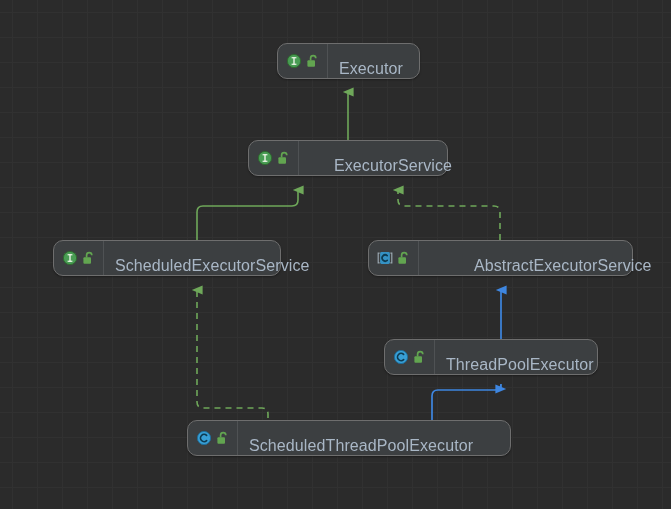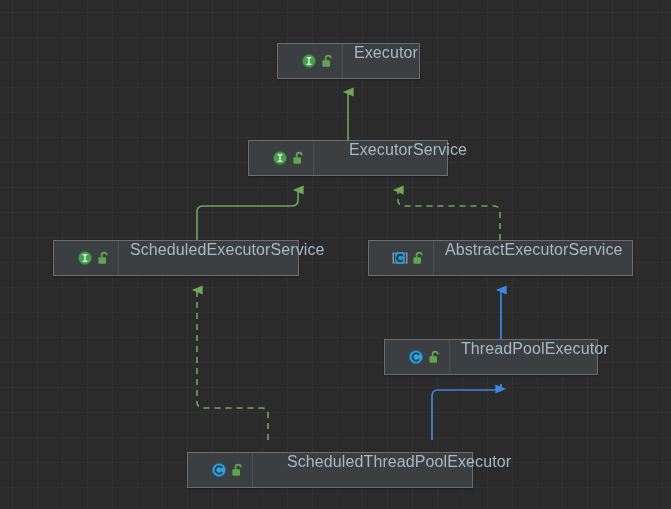--- a/index.html
+++ b/index.html
@@ -14,27 +14,26 @@
     background-image:
       linear-gradient(to right, #313131 1px, transparent 1px),
       linear-gradient(to bottom, #313131 1px, transparent 1px);
     background-size:25px 25px;
     background-position:12px 12px;
   }
   #edges{position:absolute;left:0;top:0;width:671px;height:509px;}
   .node{
     position:absolute;
     box-sizing:border-box;
-    display:flex;align-items:flex-start;
+    display:flex;align-items:flex-end;
     background:#3c3f41;
     border:1px solid #6e6e6e;
-    border-radius:0;
+    border-radius:10px;
     height:36px;
     box-shadow:0 1px 2px rgba(0,0,0,.35);
-    padding-left:15px;
   }
   .node .icons{
     display:flex;align-items:center;gap:4px;
     padding:0 7px 0 8px;
     height:100%;
     border-right:1px solid #4f5254;
     box-sizing:border-box;
   }
   .node .label{
     padding:0 12px 0 11px;
@@ -97,36 +96,36 @@
             <rect x="7.3" y="4.1" width="1.4" height="7.8" fill="#e8f3e4"></rect>
             <rect x="5.6" y="10.65" width="4.8" height="1.25" fill="#e8f3e4"></rect>
           </svg>
           <svg class="ico" width="14" height="15" viewBox="0 0 14 15">
             <path d="M4.6 6.4 V4.3 a2.6 2.6 0 0 1 5.2 0" fill="none" stroke="#62a550" stroke-width="1.7"></path>
             <rect x="1.4" y="6.2" width="7.6" height="6.6" rx="1" fill="#62a550"></rect>
           </svg>
         </div>
         <div class="label">ExecutorService</div>
       </div>
-      <div class="node" style="left: 53px; top: 240px; width: 246px;">
+      <div class="node" style="left: 53px; top: 240px; width: 228px;">
         <div class="icons">
           <svg class="ico" width="16" height="16" viewBox="0 0 16 16">
             <circle cx="8" cy="8" r="6.6" fill="#499c54" stroke="#2f6b2f" stroke-width="1"></circle>
             <rect x="5.6" y="4.1" width="4.8" height="1.25" fill="#e8f3e4"></rect>
             <rect x="7.3" y="4.1" width="1.4" height="7.8" fill="#e8f3e4"></rect>
             <rect x="5.6" y="10.65" width="4.8" height="1.25" fill="#e8f3e4"></rect>
           </svg>
           <svg class="ico" width="14" height="15" viewBox="0 0 14 15">
             <path d="M4.6 6.4 V4.3 a2.6 2.6 0 0 1 5.2 0" fill="none" stroke="#62a550" stroke-width="1.7"></path>
             <rect x="1.4" y="6.2" width="7.6" height="6.6" rx="1" fill="#62a550"></rect>
           </svg>
         </div>
         <div class="label">ScheduledExecutorService</div>
       </div>
-      <div class="node" style="left: 368px; top: 240px; width: 265px;">
+      <div class="node" style="left: 368px; top: 240px; width: 265px; gap: 44px;">
         <div class="icons">
           <svg class="ico" width="16" height="16" viewBox="0 0 16 16">
             <rect x="3.1" y="2.1" width="9.8" height="11.8" rx="1.4" fill="#3592c4"></rect>
             <path d="M10.2 5.6a3.1 3.1 0 1 0 0 4.8" fill="none" stroke="#0d3b52" stroke-width="1.7" stroke-linecap="round"></path>
             <path d="M2.6 3.2 L1.2 3.2 L1.2 12.8 L2.6 12.8" fill="none" stroke="#9aa7b0" stroke-width="1.2"></path>
             <path d="M13.4 3.2 L14.8 3.2 L14.8 12.8 L13.4 12.8" fill="none" stroke="#9aa7b0" stroke-width="1.2"></path>
           </svg>
           <svg class="ico" width="14" height="15" viewBox="0 0 14 15">
             <path d="M4.6 6.4 V4.3 a2.6 2.6 0 0 1 5.2 0" fill="none" stroke="#62a550" stroke-width="1.7"></path>
             <rect x="1.4" y="6.2" width="7.6" height="6.6" rx="1" fill="#62a550"></rect>
@@ -140,21 +139,21 @@
             <circle cx="8" cy="8" r="6.6" fill="#389fd6" stroke="#1f6f9c" stroke-width="1"></circle>
             <path d="M10.6 5.4a3.6 3.6 0 1 0 0 5.2" fill="none" stroke="#0d3b52" stroke-width="1.7" stroke-linecap="round"></path>
           </svg>
           <svg class="ico" width="14" height="15" viewBox="0 0 14 15">
             <path d="M4.6 6.4 V4.3 a2.6 2.6 0 0 1 5.2 0" fill="none" stroke="#62a550" stroke-width="1.7"></path>
             <rect x="1.4" y="6.2" width="7.6" height="6.6" rx="1" fill="#62a550"></rect>
           </svg>
         </div>
         <div class="label">ThreadPoolExecutor</div>
       </div>
-      <div class="node" style="left: 187px; top: 452px; width: 286px; gap: 23px;">
+      <div class="node" style="left: 187px; top: 420px; width: 324px;">
         <div class="icons">
           <svg class="ico" width="16" height="16" viewBox="0 0 16 16">
             <circle cx="8" cy="8" r="6.6" fill="#389fd6" stroke="#1f6f9c" stroke-width="1"></circle>
             <path d="M10.6 5.4a3.6 3.6 0 1 0 0 5.2" fill="none" stroke="#0d3b52" stroke-width="1.7" stroke-linecap="round"></path>
           </svg>
           <svg class="ico" width="14" height="15" viewBox="0 0 14 15">
             <path d="M4.6 6.4 V4.3 a2.6 2.6 0 0 1 5.2 0" fill="none" stroke="#62a550" stroke-width="1.7"></path>
             <rect x="1.4" y="6.2" width="7.6" height="6.6" rx="1" fill="#62a550"></rect>
           </svg>
         </div>

